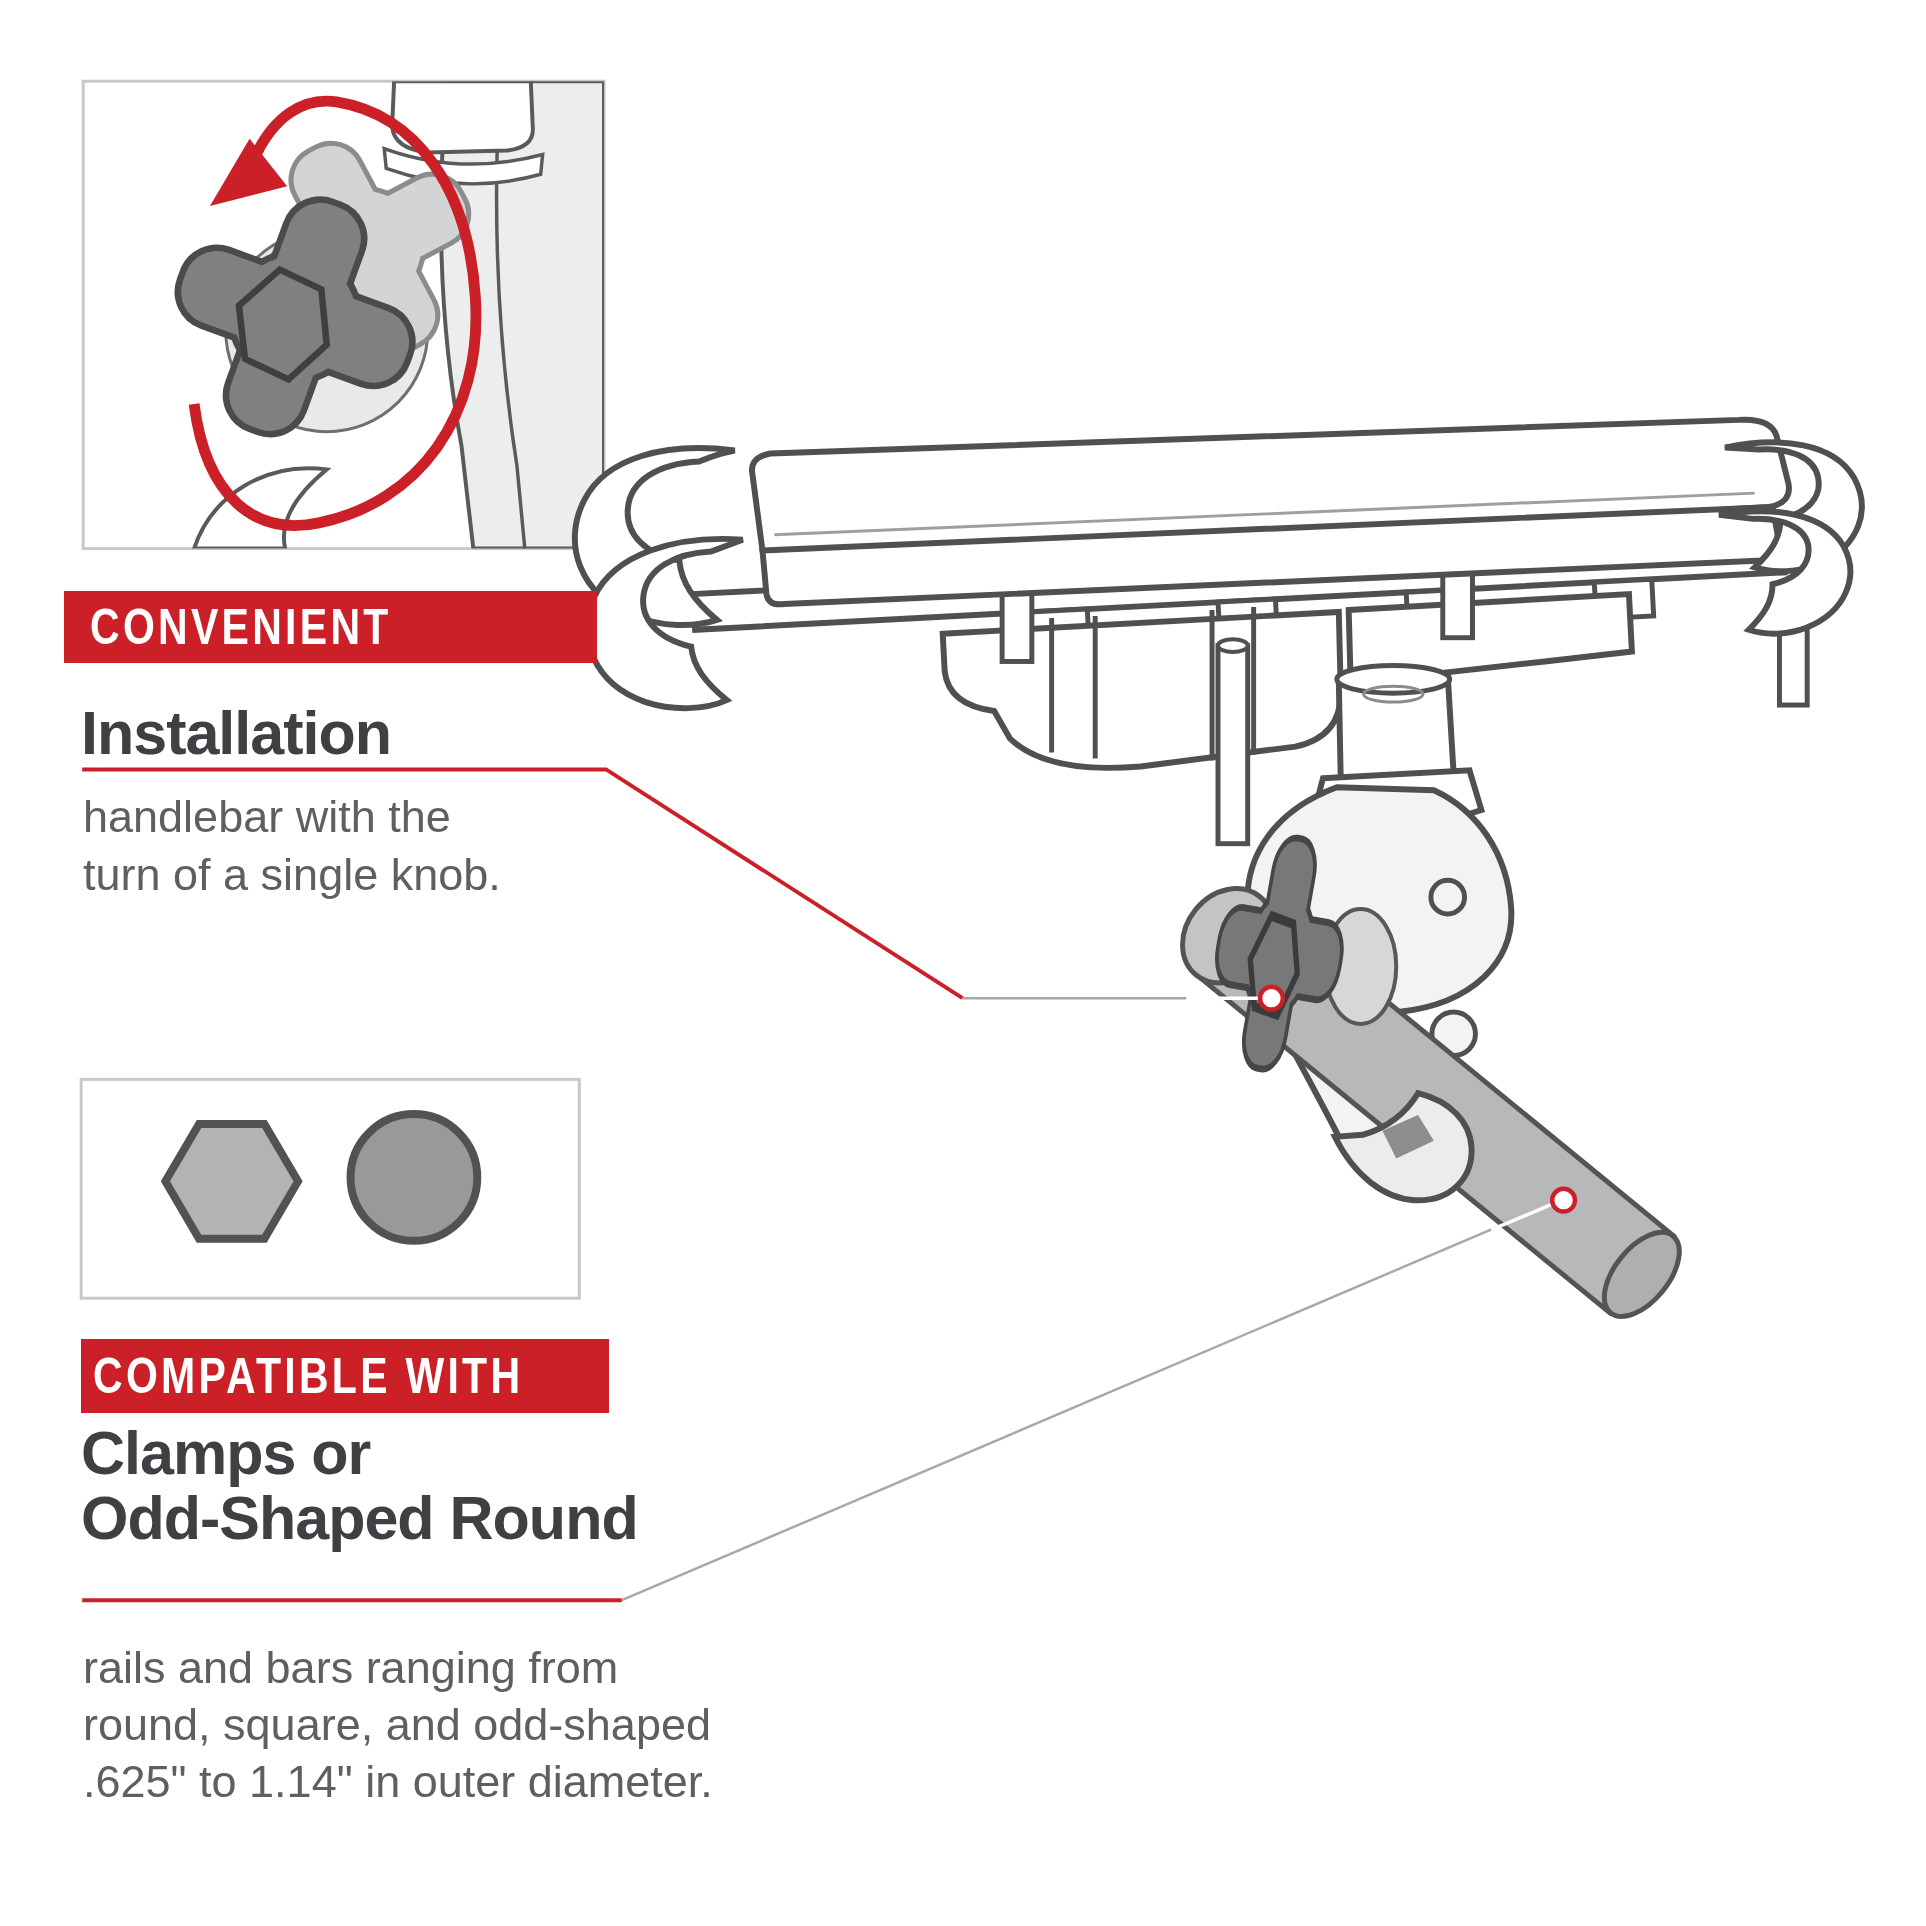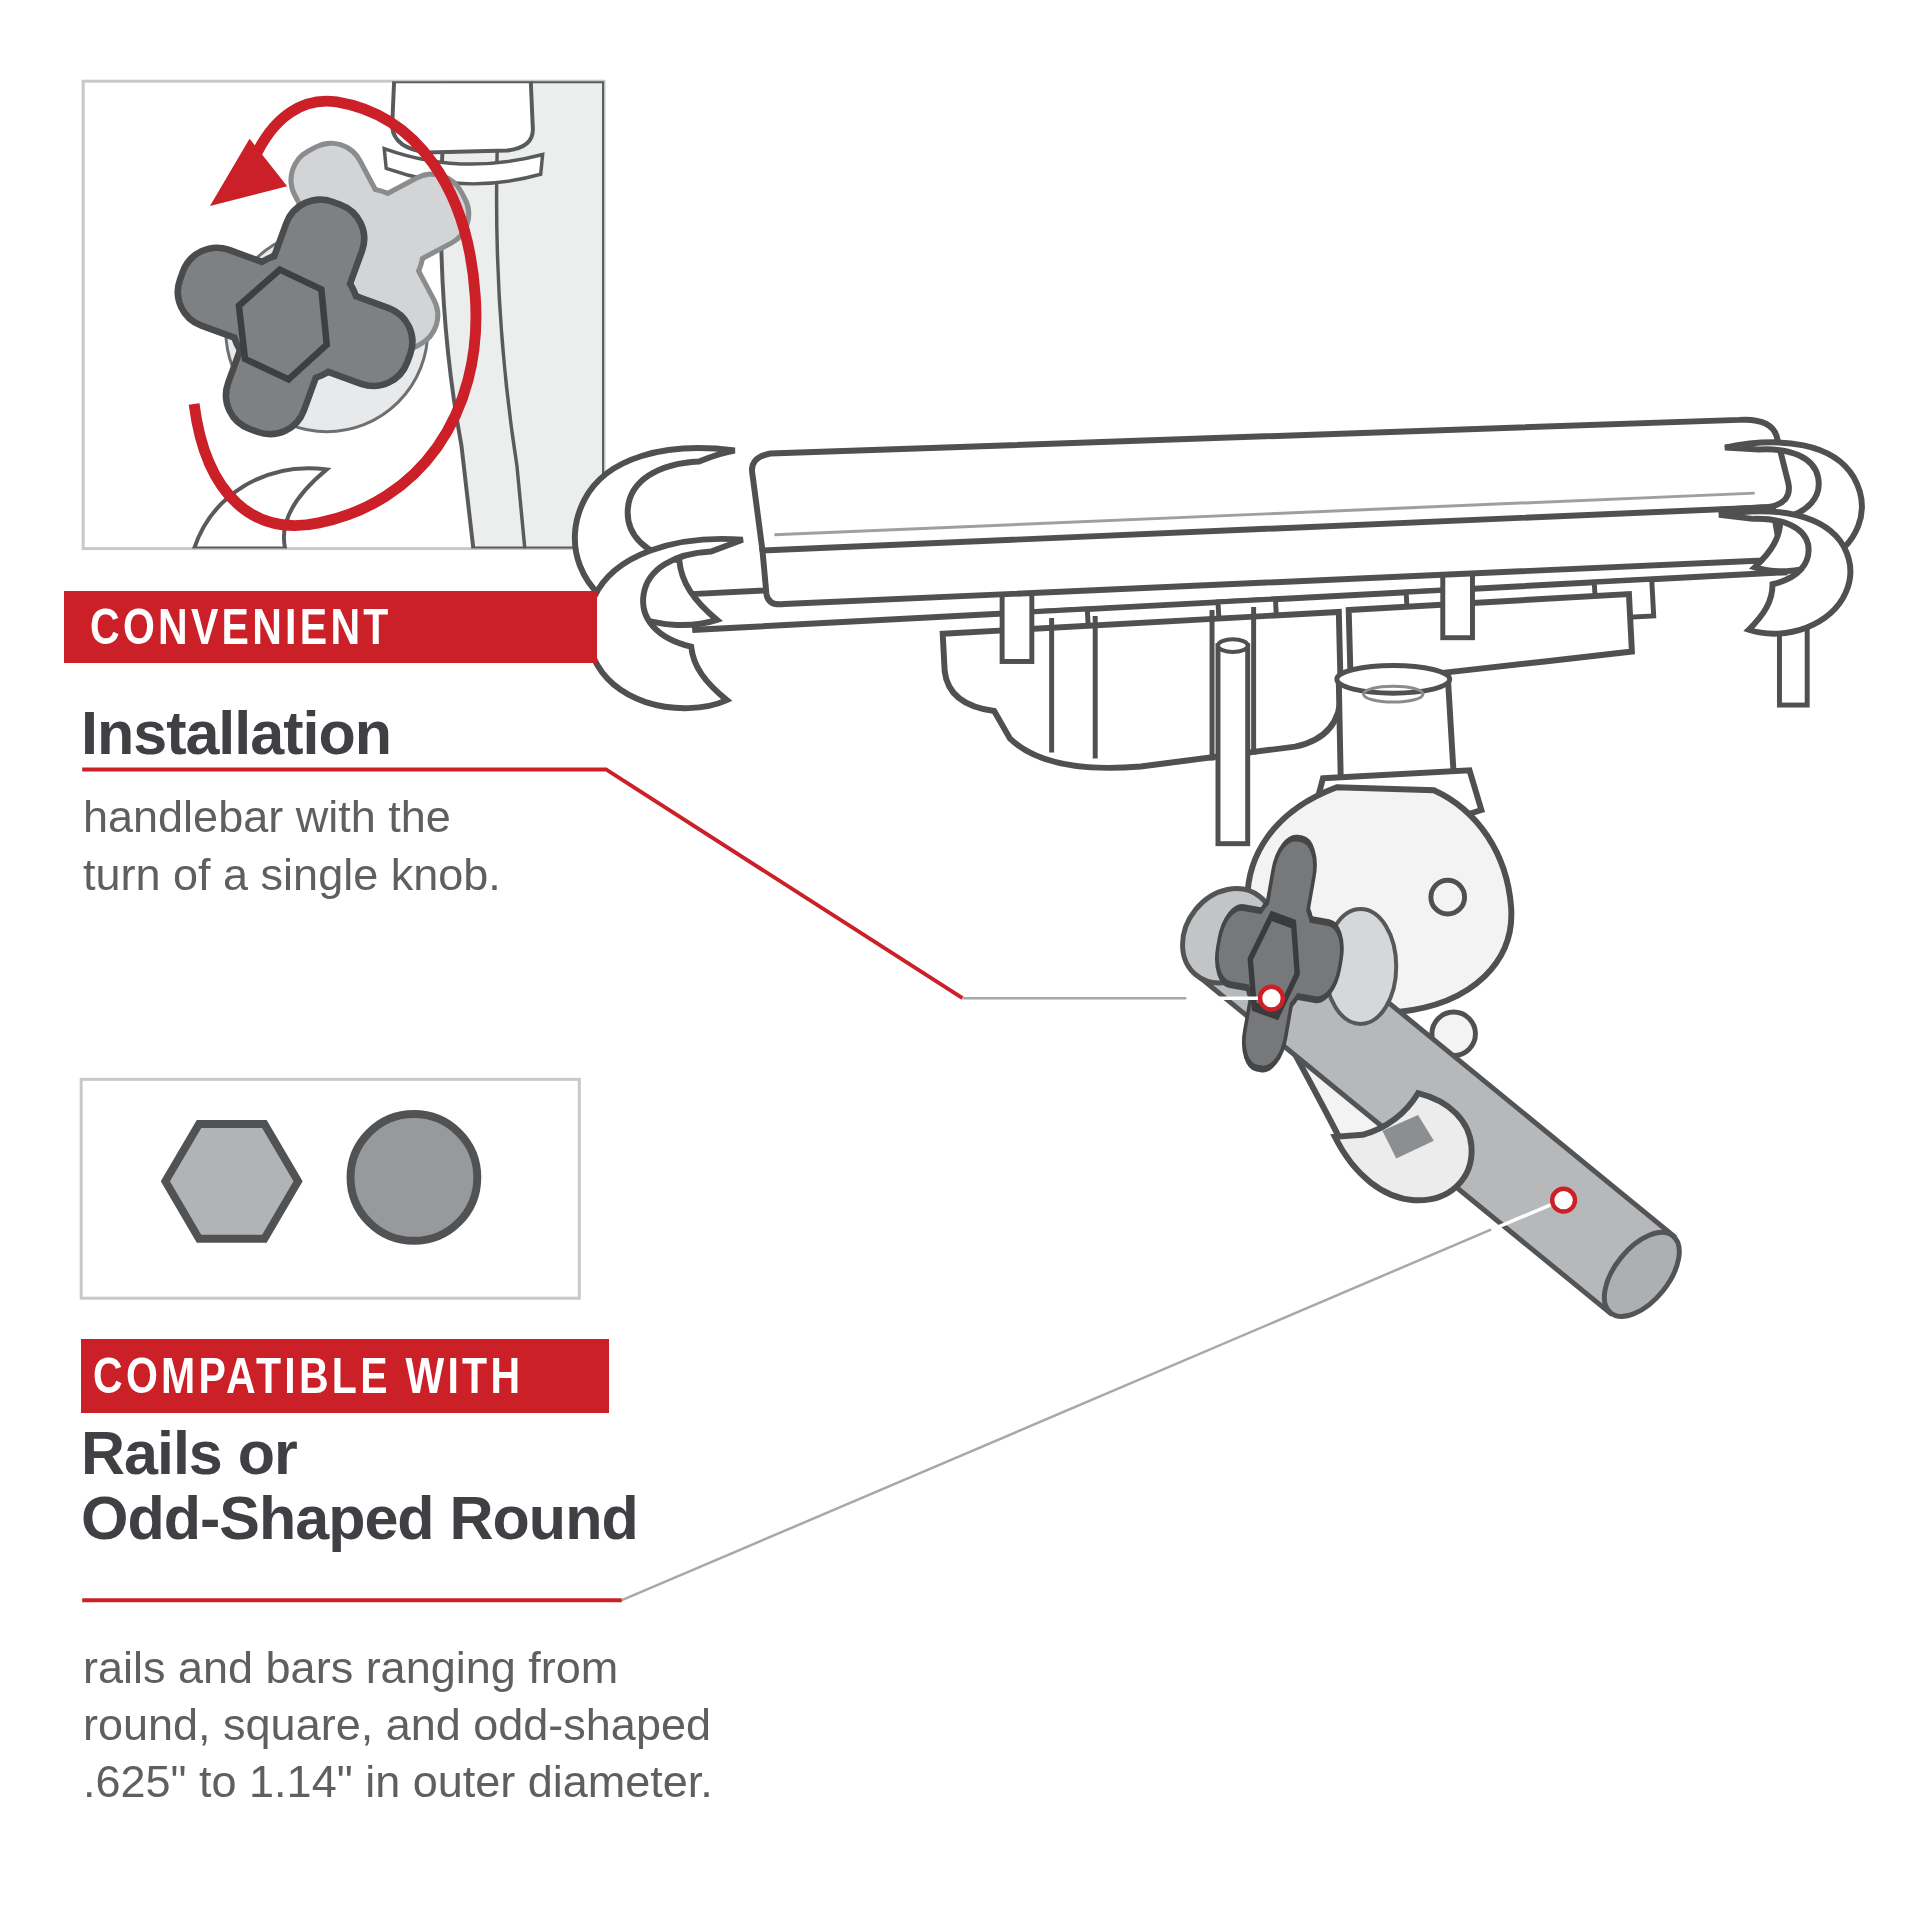--- a/index.html
+++ b/index.html
@@ -187,21 +187,21 @@
 <div class="para p1">
   <div class="line">handlebar with the</div>
   <div class="line">turn of a single knob.</div>
 </div>
 
 <div class="banner banner2">
   <span class="stretch">COMPATIBLE WITH</span>
 </div>
 
 <div class="heading h2">
-  <div class="line">Rails or</div>
+  <div class="line">Clamps or</div>
   <div class="line">Odd-Shaped Round</div>
 </div>
 
 <div class="para p2">
   <div class="line">rails and bars ranging from</div>
   <div class="line">round, square, and odd-shaped</div>
   <div class="line">.625" to 1.14" in outer diameter.</div>
 </div>
 
 

